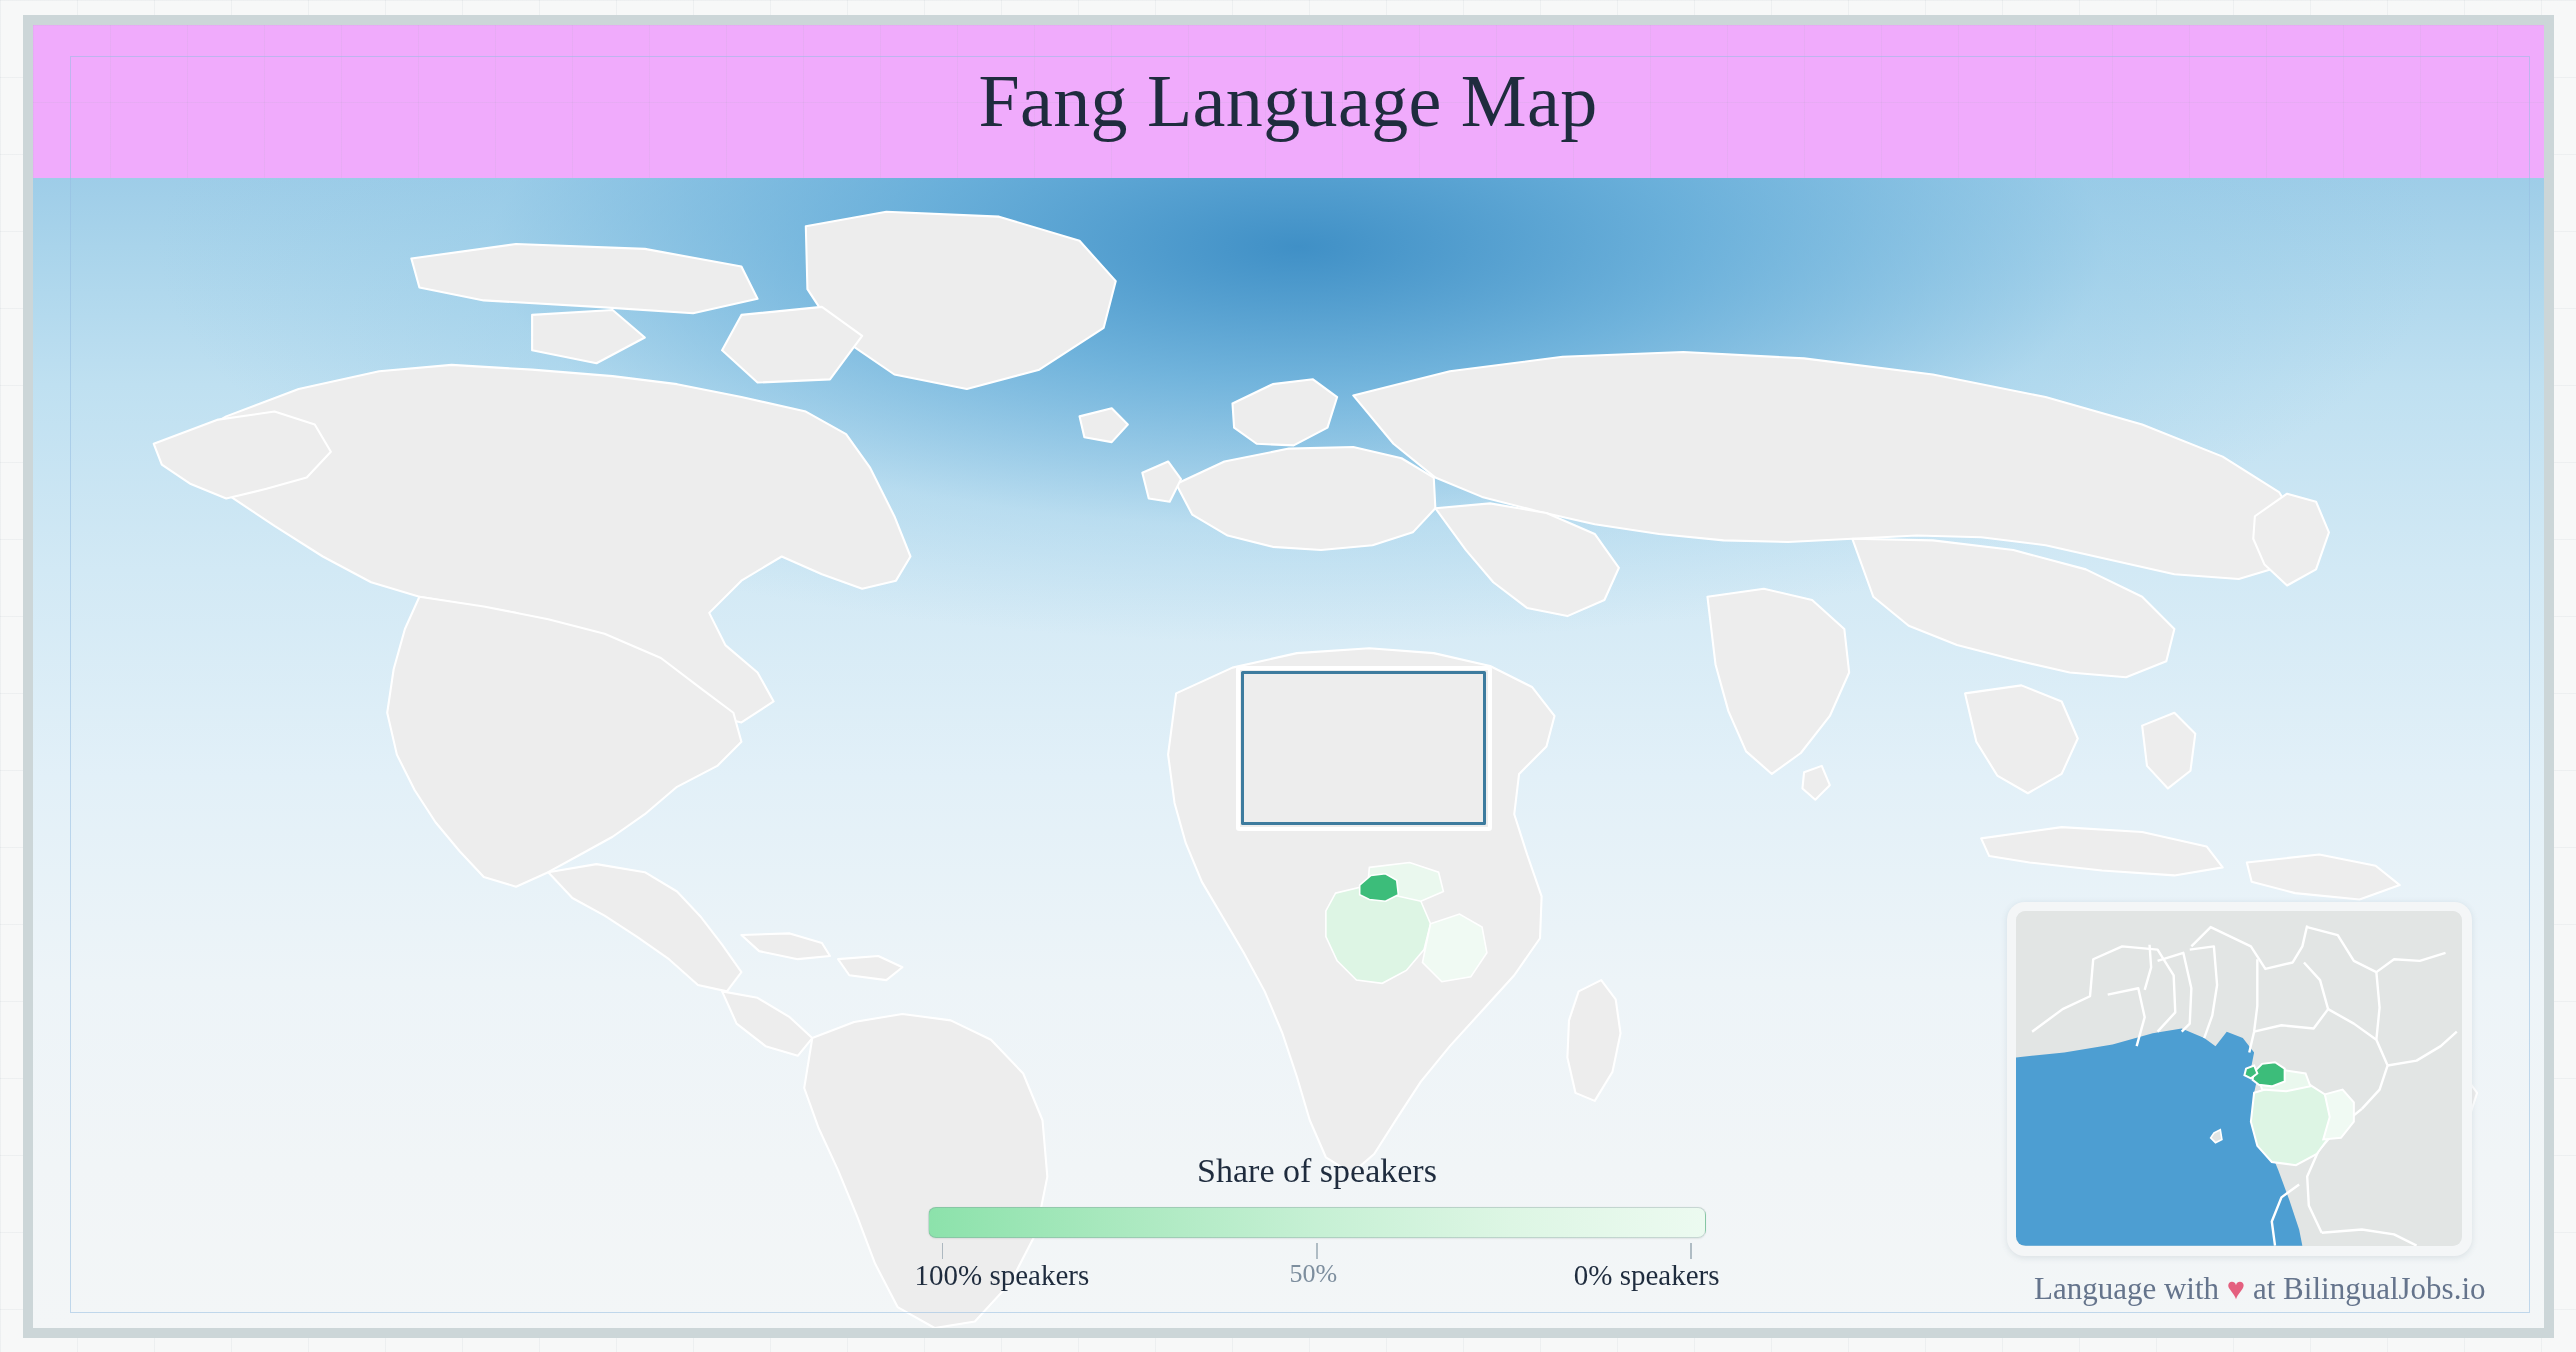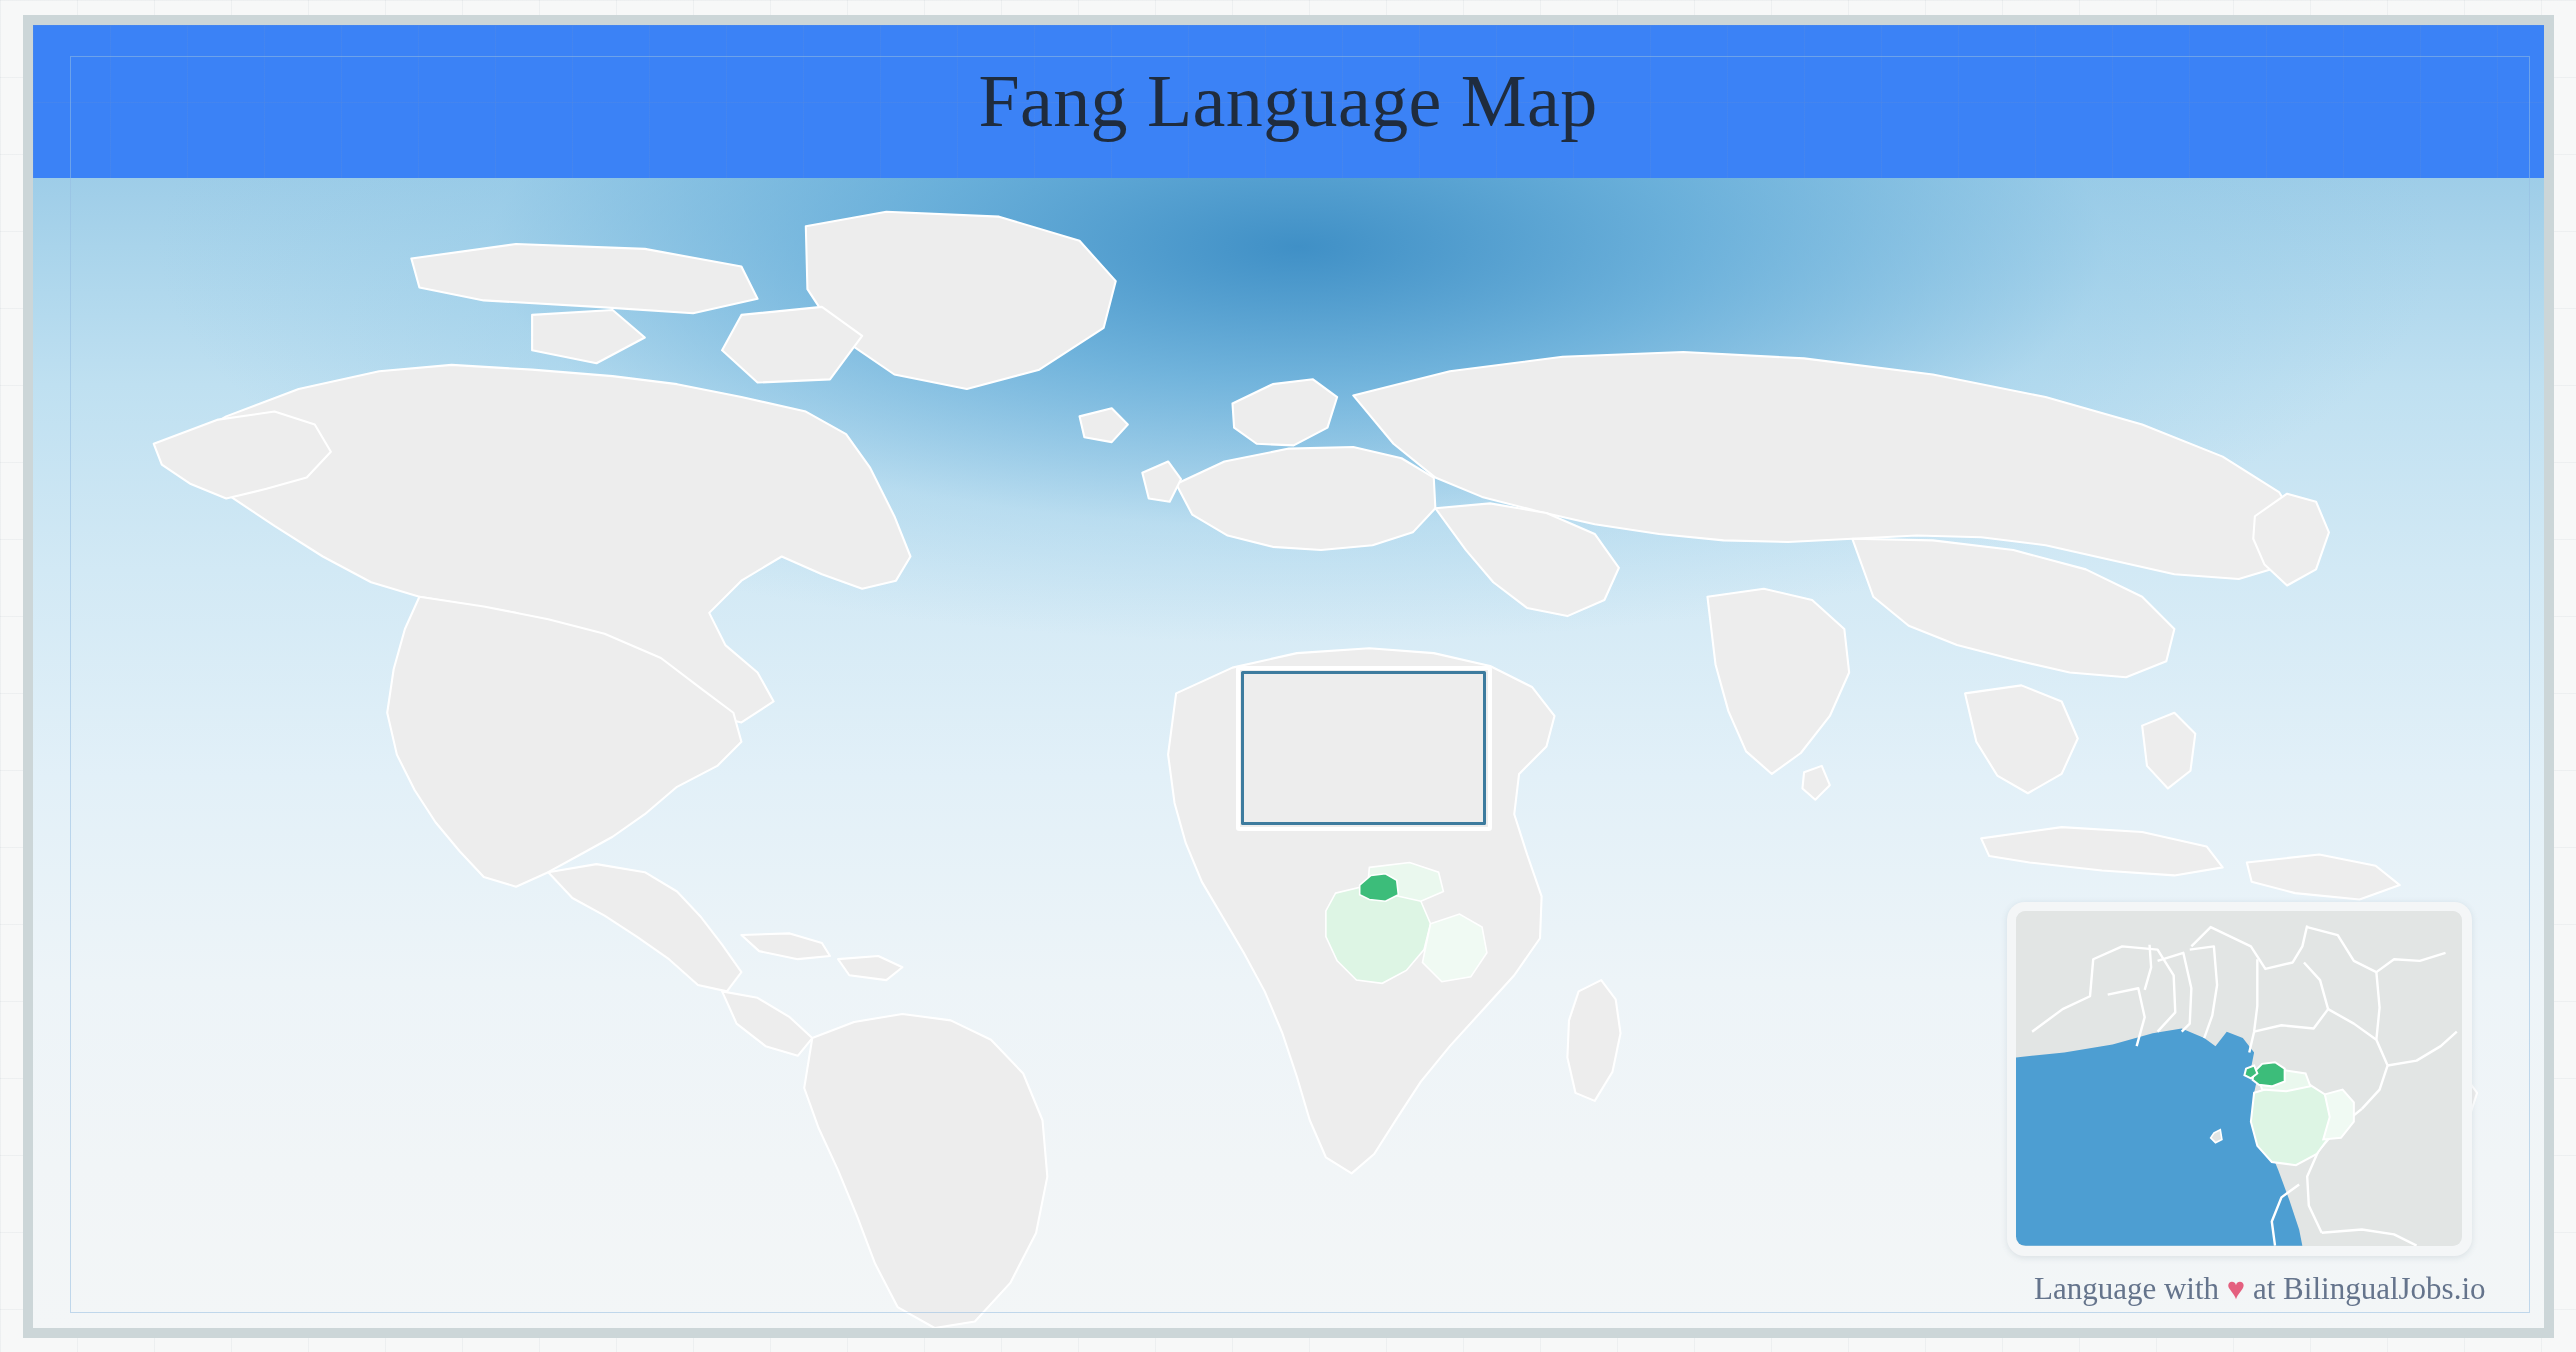--- a/index.html
+++ b/index.html
@@ -35,21 +35,21 @@
     width:2460px;height:1257px;
     border:1.6px solid rgba(150,190,225,.55);
     box-sizing:border-box;
     pointer-events:none;
     z-index:40;
   }
   
   #header{
     position:absolute;left:0;top:0;
     width:100%;height:153px;
-    background:#3b82f6;
+    background:#f0abfc;
     display:flex;align-items:center;justify-content:center;
     z-index:5;
   }
   #header-grid{
     position:absolute;inset:0;
     background-image:
       linear-gradient(to right, rgba(150,165,175,.09) 0.8px, transparent 0.8px),
       linear-gradient(to bottom, rgba(150,165,175,.09) 0.8px, transparent 0.8px);
     background-size:77px 77px;
   }
@@ -219,20 +219,34 @@
         <path fill="#ddf5e4" d="M1618,888 L1660,878 L1700,880 L1724,898 L1736,926 L1728,958 L1706,984 L1676,1000 L1644,996 L1620,972 L1606,942 L1606,910 Z"></path>
         <path fill="#eaf8ee" d="M1660,856 L1710,850 L1746,862 L1752,886 L1724,898 L1688,890 L1658,880 Z"></path>
         <path fill="#f0faf3" d="M1736,926 L1772,914 L1800,930 L1806,962 L1786,992 L1750,998 L1726,974 Z"></path>
         <path fill="#3cbd7a" d="M1648,878 L1662,866 L1680,864 L1694,872 L1696,890 L1680,898 L1660,896 L1648,890 Z"></path>
       </g>
     </svg>
 
     <div id="focus-rect"></div>
   </div>
 
+  <div id="legend">
+    <div id="legend-title">Share of speakers</div>
+    <div id="legend-bar"></div>
+    <div id="legend-ticks">
+      <span style="left:13.7px;"></span>
+      <span style="left:388px;"></span>
+      <span style="left:762px;"></span>
+    </div>
+    <div id="legend-labels">
+      <div class="lbl-end" style="left:0px;">100% speakers</div>
+      <div class="lbl-mid" style="left:375px;">50%</div>
+      <div class="lbl-end" style="right:0px;">0% speakers</div>
+    </div>
+  </div>
 
   <div id="inset">
     <div id="inset-frame">
       <svg id="inset-svg" viewBox="0 0 554 416" preserveAspectRatio="none">
         <rect x="0" y="0" width="554" height="416" fill="#e2e5e4"></rect>
 
         <path fill="#4d9ed2" d="M0,182 L60,176 L120,166 L170,152 L206,146 L234,158 L248,168 L262,150 L282,158 L296,176 L292,196 L300,208 L296,226 L300,252 L312,288 L326,322 L340,360 L352,396 L356,416 L0,416 Z"></path>
 
         <g fill="none" stroke="#ffffff" stroke-width="3" stroke-linejoin="round">
           <path d="M20,150 L58,122 L92,106 L96,60 L132,44 L176,48 L196,80 L198,126 L176,150"></path>

